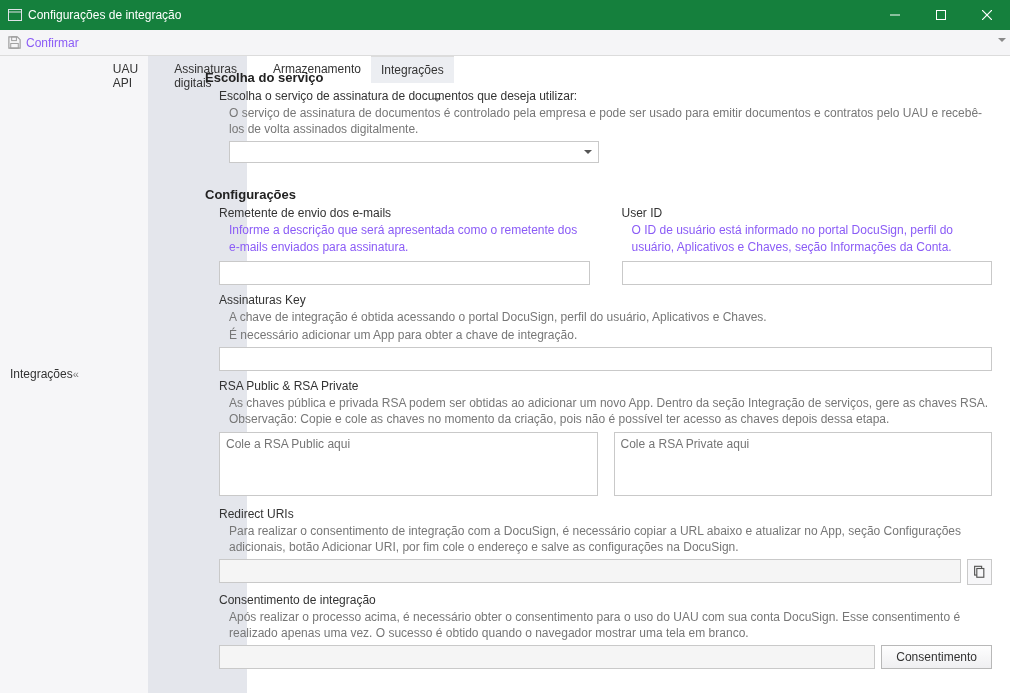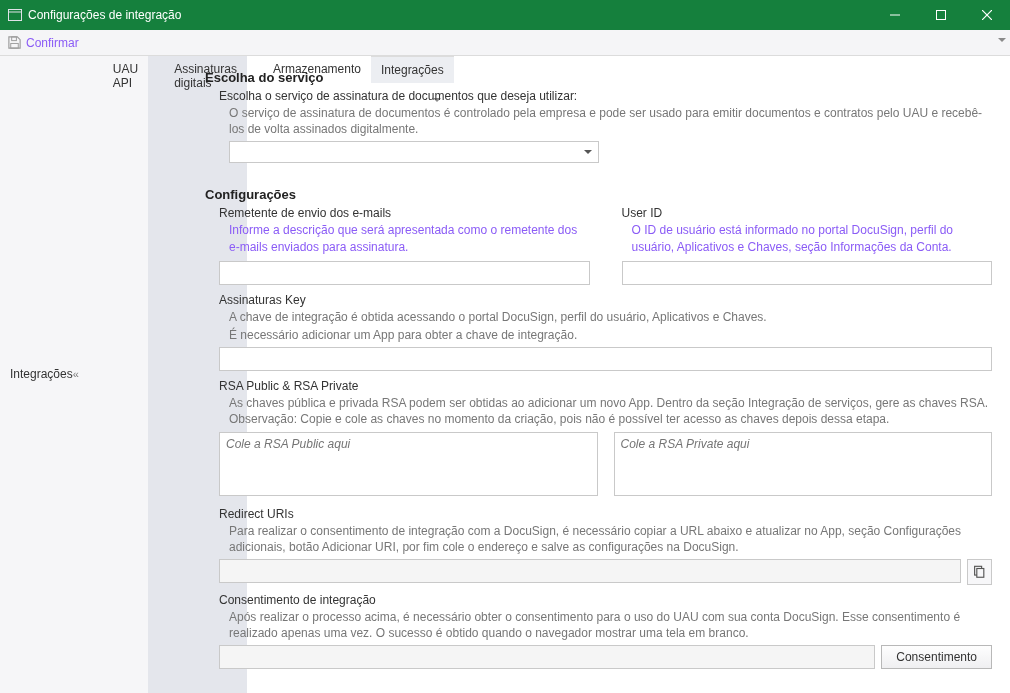--- a/index.html
+++ b/index.html
@@ -214,21 +214,20 @@
   textarea.multi {
     width: 100%;
     height: 64px;
     border: 1px solid #c9c9c9;
     padding: 4px 6px;
     font-size: 12px;
     font-family: inherit;
     background: #fff;
     resize: none;
     color: #14532d;
-    font-style: italic;
   }
 
   .row-with-btn {
     display: flex;
     gap: 6px;
     align-items: stretch;
   }
   .row-with-btn input.text { flex: 1 1 auto; }
   .icon-btn {
     width: 26px; height: 26px;

